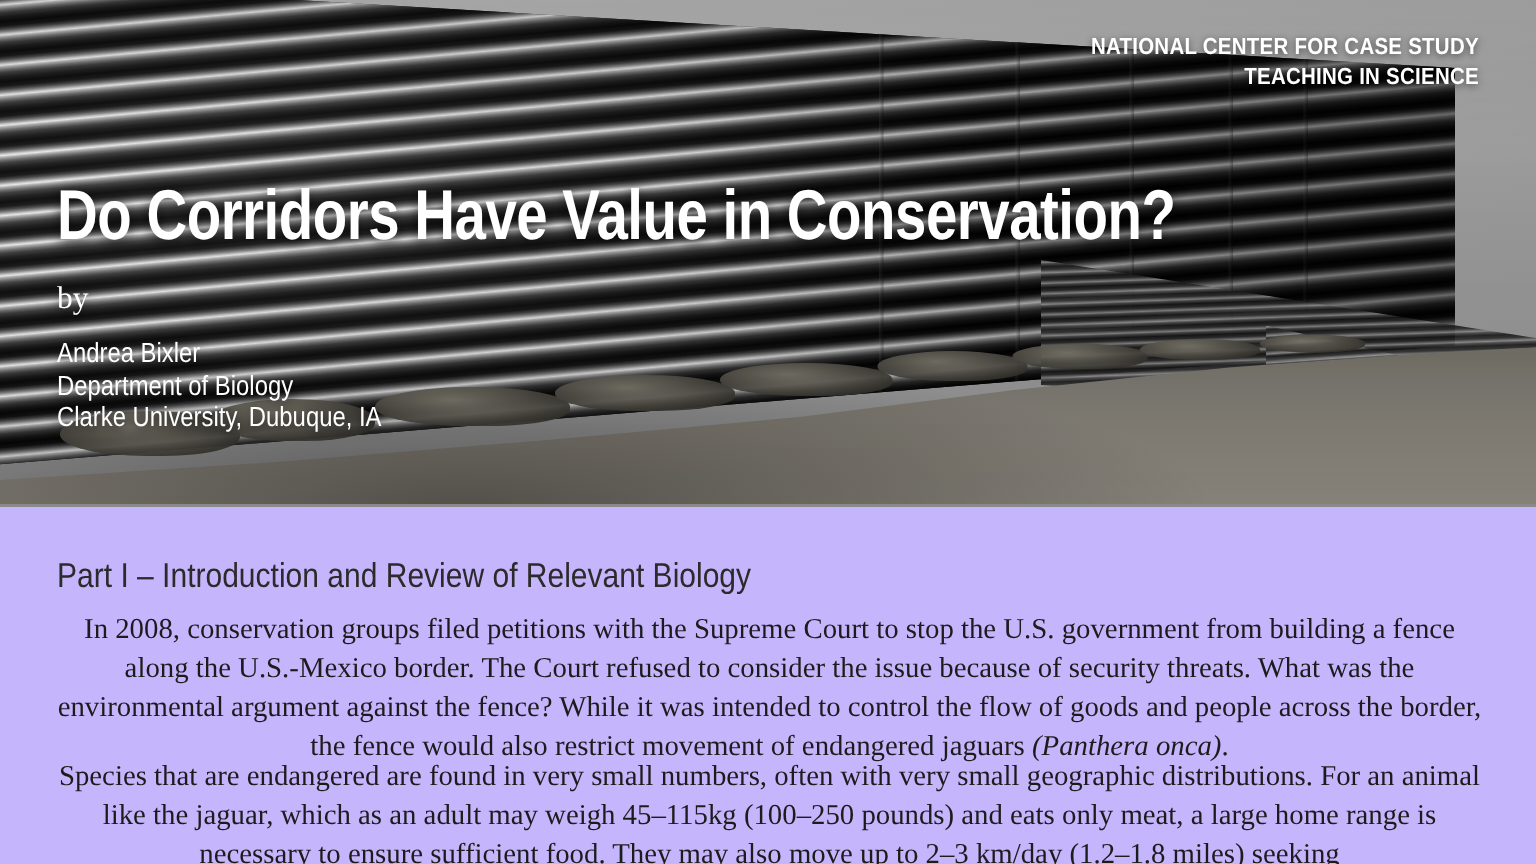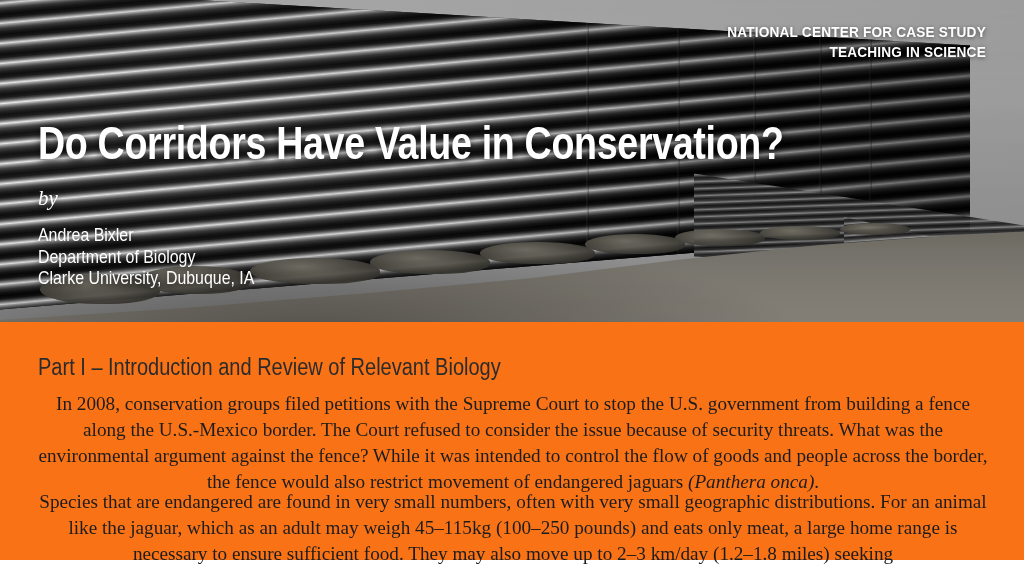--- a/index.html
+++ b/index.html
@@ -119,35 +119,35 @@
     font-weight:bold; font-size:47px; line-height:52px;
     letter-spacing:-.4px;
     transform:scaleX(.80); transform-origin:left top;
     white-space:nowrap;
     text-shadow:0 2px 10px rgba(0,0,0,.65);
   }
   .byline {
     position:absolute; left:38px; top:186px;
     color:#ffffff;
     font-family:"Liberation Serif", serif;
-    font-style:italic; font-size:21px; line-height:24px;
+    font-size:21px; line-height:24px;
     text-shadow:0 2px 8px rgba(0,0,0,.7);
   }
   .author-block {
     position:absolute; left:38px; top:224px;
     color:#ffffff;
     font-family:"Liberation Sans", sans-serif;
     font-size:18.5px; line-height:21.5px;
     transform:scaleX(.86); transform-origin:left top;
     white-space:nowrap;
     text-shadow:0 2px 8px rgba(0,0,0,.7);
   }
 
   
-  .body-area { position:absolute; left:0; top:322px; width:1024px; height:238px; background:#f97316; }
+  .body-area { position:absolute; left:0; top:338px; width:1024px; height:238px; background:#c4b5fd; }
 
   .part-heading {
     position:absolute; left:38px; top:32px;
     color:#2b2b2b;
     font-family:"Liberation Sans", sans-serif;
     font-size:23px; line-height:26px;
     transform:scaleX(.87); transform-origin:left top;
     white-space:nowrap;
   }
 

